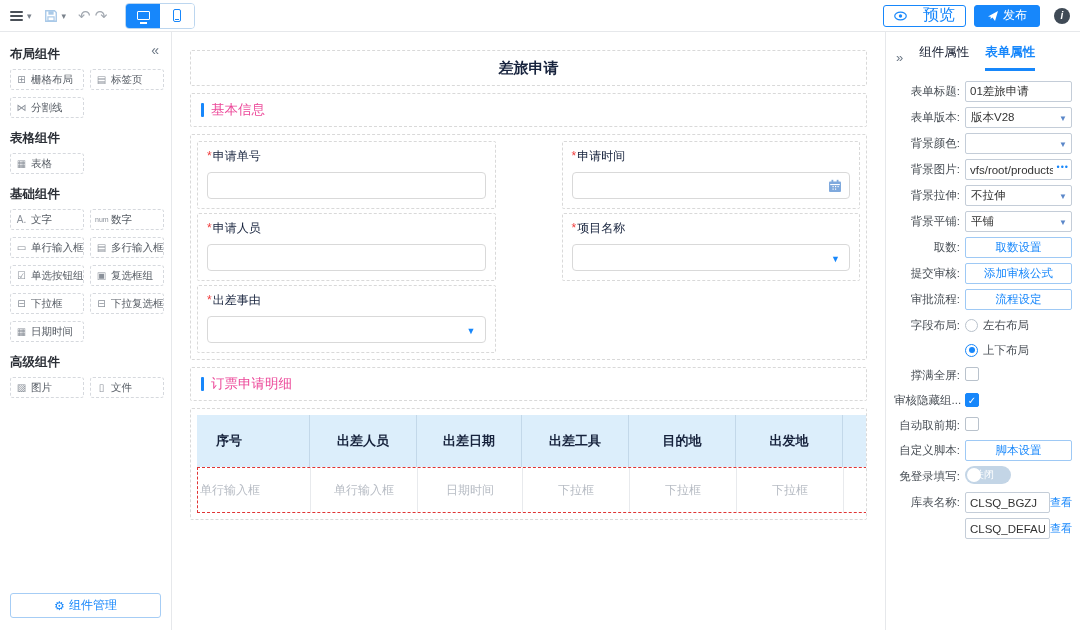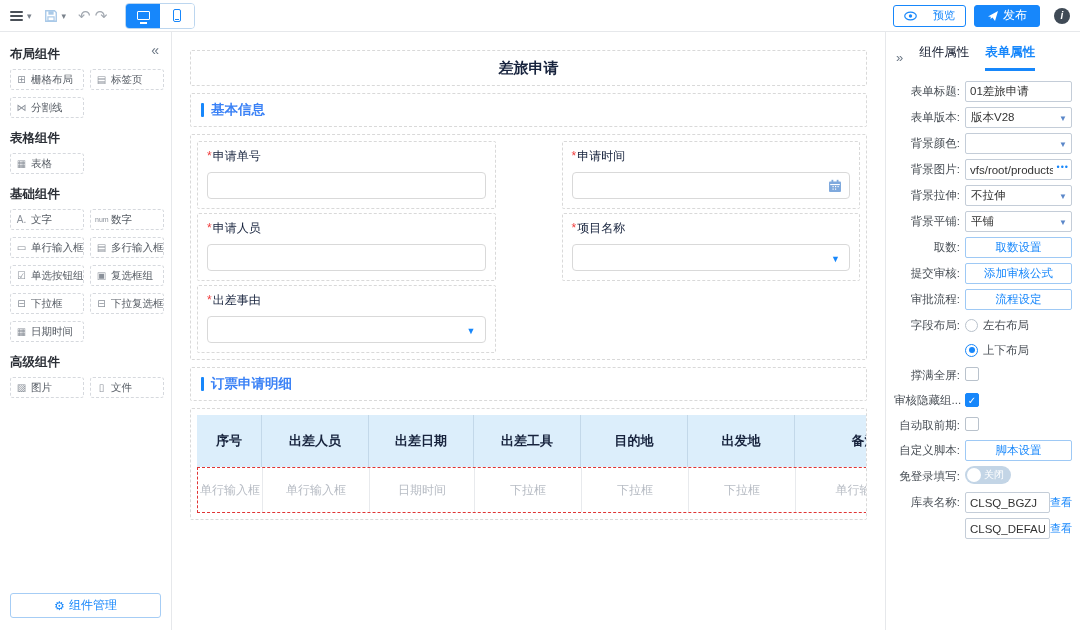--- a/index.html
+++ b/index.html
@@ -16,60 +16,60 @@
   .save-ico { width:14px; height:14px; fill:#a9c9e8; cursor:pointer; }
   .hist-ico { font-size:15px; color:#a3a9b1; line-height:1; cursor:pointer; }
   .seg-group { display:flex; border:1px solid #bcd6ef; border-radius:4px; overflow:hidden; margin-left:6px; }
   .seg { width:34px; height:24px; display:flex; align-items:center; justify-content:center; background:#fff; cursor:pointer; }
   .seg.active { background:#1787fb; }
   .mon-ico { width:13px; height:9px; border:1.5px solid #fff; border-radius:1px; position:relative; }
   .mon-ico::after { content:''; position:absolute; left:2px; right:2px; bottom:-4.5px; height:1.5px; background:#fff; }
   .pho-ico { width:8px; height:13px; border:1.5px solid #1787fb; border-radius:2px; position:relative; }
   .pho-ico::after { content:''; position:absolute; left:1px; right:1px; bottom:1px; height:1.5px; background:#1787fb; }
   .tb-spacer { flex:1; }
-  .btn-preview { display:inline-flex; align-items:center; gap:16px; border:1px solid #1787fb; color:#1787fb; background:#fff; border-radius:3px; height:22px; padding:0 10px; font-size:11px; cursor:pointer; margin-right:8px; }
+  .btn-preview { display:inline-flex; align-items:center; gap:16px; border:1px solid #1787fb; color:#1787fb; background:#fff; border-radius:3px; height:22px; padding:0 10px; font-size:16px; cursor:pointer; margin-right:8px; }
   .btn-publish { display:inline-flex; align-items:center; gap:4px; border:1px solid #1787fb; color:#fff; background:#1787fb; border-radius:3px; height:22px; padding:0 12px; font-size:12px; cursor:pointer; margin-right:14px; }
   .info-ico { width:16px; height:16px; border-radius:50%; background:#3f4a56; color:#fff; font-size:10px; font-style:italic; font-weight:bold; display:flex; align-items:center; justify-content:center; cursor:pointer; }
 
   
   .main { flex:1; display:flex; overflow:hidden; }
 
   
   .sidebar { width:172px; flex:none; border-right:1px solid #e6e8eb; position:relative; padding:6px 0 44px; overflow:hidden; }
   .collapse-l { position:absolute; top:10px; right:12px; color:#6b7785; font-size:14px; cursor:pointer; }
   .s-head { font-size:12.5px; font-weight:bold; color:#2b2f36; padding:8px 10px 6px; }
   .s-grid { display:grid; grid-template-columns:74px 74px; gap:7px 6px; padding:0 10px; margin-bottom:4px; }
   .s-item { border:1px dashed #d6d9de; border-radius:3px; background:#fff; height:21px; display:flex; align-items:center; gap:3px; padding:0 4px; cursor:grab; overflow:hidden; }
   .s-ico { color:#8a9099; font-size:10px; flex:none; width:13px; text-align:center; line-height:1; }
   .s-lab { font-size:10.5px; color:#555b63; white-space:nowrap; }
   .manage-btn { position:absolute; left:10px; right:10px; bottom:12px; height:25px; border:1px solid #a6cdf5; color:#1787fb; background:#fff; border-radius:3px; font-size:12px; display:flex; align-items:center; justify-content:center; gap:4px; cursor:pointer; }
 
   
   .canvas { flex:1; background:#fff; border-right:1px solid #e6e8eb; padding:18px 18px 0; overflow:hidden; }
   .c-title { border:1px dashed #d9d9d9; border-radius:2px; height:36px; display:flex; align-items:center; justify-content:center; font-size:15px; font-weight:bold; color:#17233d; margin-bottom:7px; cursor:pointer; }
-  .c-section { border:1px dashed #d9d9d9; border-radius:2px; padding:7px 10px; font-size:13.5px; font-weight:bold; color:#3b82f6; display:flex; align-items:center; margin-bottom:7px; cursor:pointer; }
+  .c-section { border:1px dashed #d9d9d9; border-radius:2px; padding:7px 10px; font-size:13.5px; font-weight:normal; color:#ec4899; display:flex; align-items:center; margin-bottom:7px; cursor:pointer; }
   .c-section::before { content:''; width:3px; height:14px; background:#1787fb; margin-right:7px; border-radius:1px; }
   .fields-wrap { border:1px dashed #d9d9d9; border-radius:2px; padding:6px; display:grid; grid-template-columns:1fr 1fr; column-gap:66px; row-gap:4px; margin-bottom:7px; }
   .f-box { border:1px dashed #d9d9d9; border-radius:2px; padding:6px 9px 9px; cursor:pointer; }
   .f-label { font-size:12px; font-weight:normal; color:#17233d; }
   .f-req { color:#f03e3e; margin-right:1px; }
   .f-input { margin-top:7px; height:27px; border:1px solid #d9d9d9; border-radius:4px; background:#fff; position:relative; }
   .f-arrow { position:absolute; right:9px; top:9px; font-size:9px; color:#1787fb; }
   .cal-ico { position:absolute; right:7px; top:6px; }
 
   
   .dt-wrap { border:1px dashed #d9d9d9; border-radius:2px; padding:6px; overflow:hidden; }
   .dt-inner { width:740px; }
   .dt-head { display:flex; background:#dceefb; }
   .dt-hcell { height:52px; display:flex; align-items:center; justify-content:center; font-size:13px; font-weight:bold; color:#17233d; border-left:1px solid #c3d8e9; flex:none; cursor:pointer; }
   .dt-hcell:first-child { border-left:none; }
   .dt-row { display:flex; border:1.5px dashed #e03434; }
   .dt-cell { height:44px; display:flex; align-items:center; justify-content:center; font-size:12px; color:#b7bcc4; border-left:1px solid #e8eaed; flex:none; cursor:pointer; }
   .dt-cell:first-child { border-left:none; }
-  .w0{width:64px;} .w1{width:107px;} .w2{width:105px;} .w3{width:107px;} .w4{width:107px;} .w5{width:107px;} .w6{width:140px;}
+  .w0{width:64px;} .w1{width:107px;margin-left:48px;} .w2{width:105px;} .w3{width:107px;} .w4{width:107px;} .w5{width:107px;} .w6{width:140px;}
 
   
   .props { width:194px; flex:none; padding:8px 8px 0 8px; overflow:hidden; }
   .p-tabs { display:flex; align-items:center; gap:16px; padding:4px 2px 0; margin-bottom:10px; }
   .collapse-r { color:#6b7785; font-size:13px; cursor:pointer; }
   .p-tab { font-size:12.5px; color:#0f172a; padding-bottom:7px; cursor:pointer; border-bottom:3px solid transparent; }
   .p-tab.active { color:#1787fb; font-weight:bold; border-bottom-color:#1787fb; }
   .prow { display:flex; align-items:center; margin-bottom:5px; min-height:20px; }
   .plabel { width:66px; flex:none; text-align:right; color:#4a5057; font-size:11.5px; margin-right:5px; white-space:nowrap; }
   .pctrl { flex:1; min-width:0; position:relative; }
@@ -79,21 +79,21 @@
   .p-more { position:absolute; right:3px; top:3px; font-size:9px; color:#1787fb; letter-spacing:1px; cursor:pointer; background:#fff; padding-left:2px; }
   .p-btn { width:100%; height:21px; border:1px solid #9ec9f5; background:#fff; color:#1787fb; border-radius:2px; font-size:11.5px; cursor:pointer; font-family:inherit; }
   .radio { width:13px; height:13px; border:1px solid #b9c2cc; border-radius:50%; display:inline-block; vertical-align:-2px; margin-right:5px; background:#fff; cursor:pointer; position:relative; flex:none; }
   .radio.sel { border-color:#1787fb; }
   .radio.sel::after { content:''; position:absolute; left:2.5px; top:2.5px; width:6px; height:6px; border-radius:50%; background:#1787fb; }
   .r-opt { display:flex; align-items:center; color:#4a5057; font-size:11.5px; cursor:pointer; }
   .cbox { width:14px; height:14px; border:1px solid #b9c2cc; border-radius:2px; background:#fff; display:inline-block; cursor:pointer; }
   .cbox.checked { background:#1787fb; border-color:#1787fb; color:#fff; font-size:10px; line-height:13px; text-align:center; }
   .toggle { width:46px; height:18px; border-radius:9px; background:#c3d5e6; position:relative; display:inline-flex; align-items:center; cursor:pointer; }
   .toggle .knob { width:14px; height:14px; border-radius:50%; background:#fff; position:absolute; left:2px; top:2px; }
-  .toggle .t-lab { position:absolute; right:7px; color:#fff; font-size:10px; }
+  .toggle .t-lab { position:absolute; right:17px; color:#fff; font-size:10px; }
   .db-row { display:flex; align-items:center; }
   .db-row .p-input { flex:1; }
   .view-link { color:#1787fb; font-size:11px; cursor:pointer; flex:none; }
 </style>
 </head>
 <body>
 
 <div class="app">
 
   <div class="toolbar">

